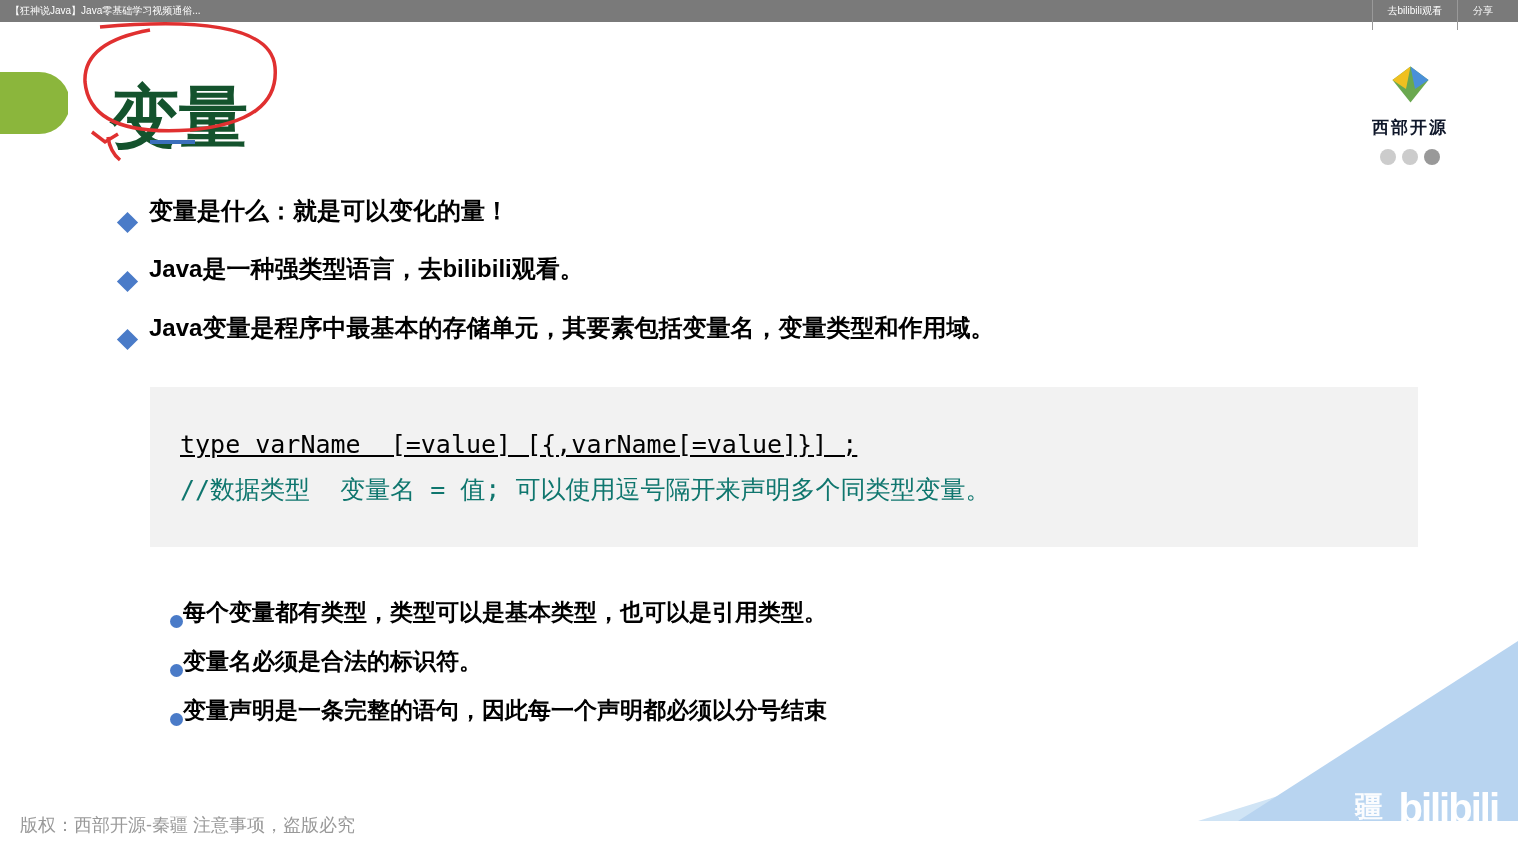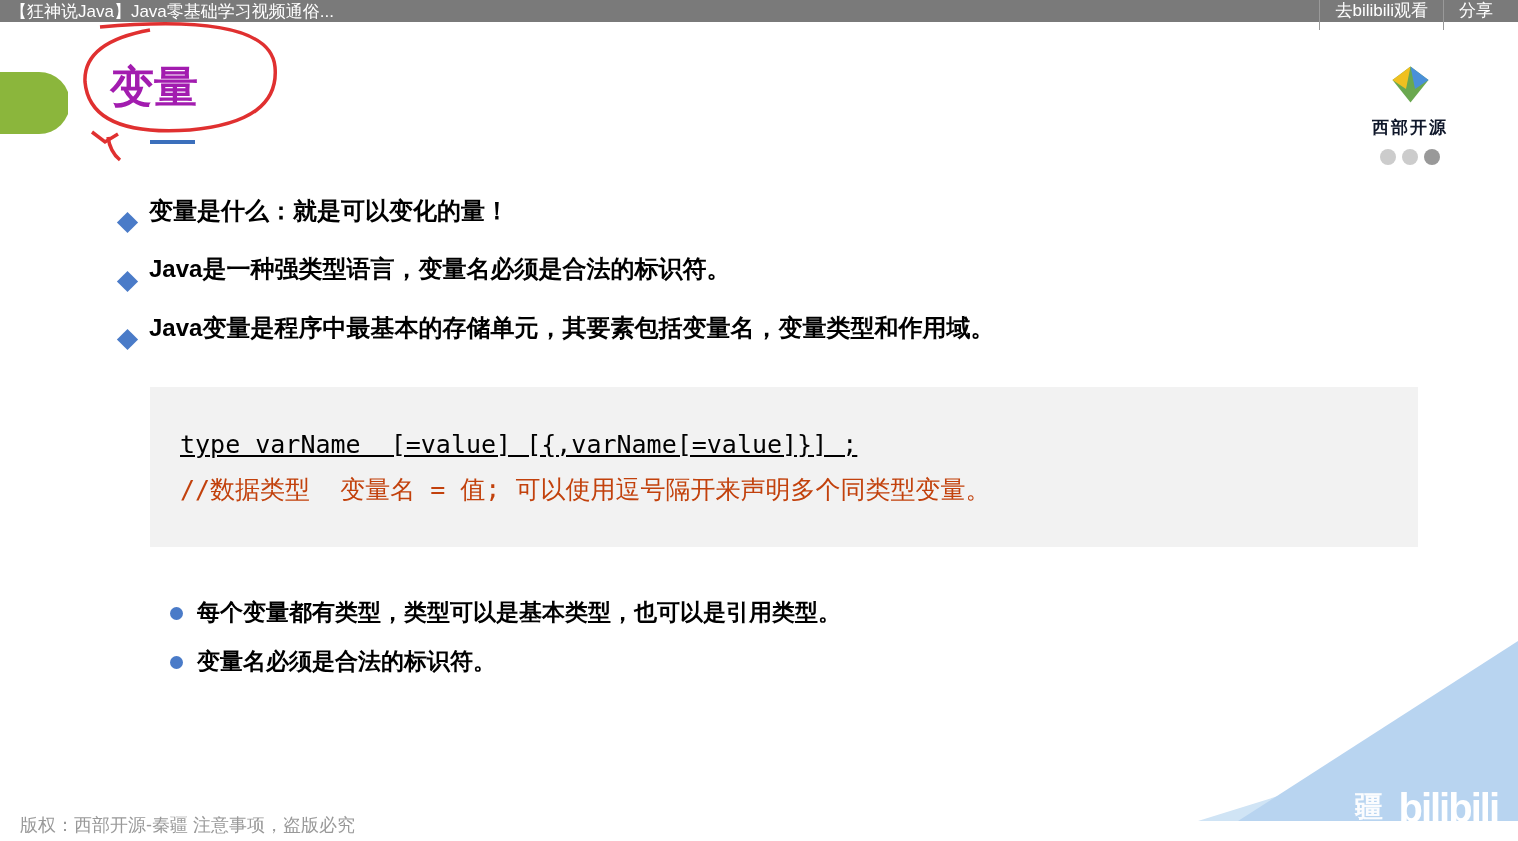--- a/index.html
+++ b/index.html
@@ -11,21 +11,21 @@
       position: relative;
       overflow: hidden;
     }
     .top-bar {
       height: 22px;
       background: #7a7a7a;
       color: #fff;
       display: flex;
       align-items: center;
       justify-content: space-between;
-      font-size: 17px;
+      font-size: 10px;
       padding: 0 10px;
       gap: 27px;
     }
     .top-bar-title { white-space: nowrap; overflow: hidden; }
     .top-bar-right { display: flex; gap: 0; }
     .top-bar-btn {
       padding: 8px 15px;
       border-left: 1px solid #999;
       cursor: pointer;
       line-height: 22px;
@@ -51,24 +51,24 @@
       left: -30px;
       top: 0;
       width: 100px;
       height: 62px;
       background: #8bb63c;
       border-radius: 50px;
     }
     .slide-title {
       position: absolute;
       left: 110px;
-      top: 36px;
-      font-size: 44px;
-      font-weight: bold;
-      color: #a21caf;
+      top: 50px;
+      font-size: 69px;
+      font-weight: bold;
+      color: #14532d;
       padding-bottom: 10px;
     }
     .slide-title-underline {
       position: absolute;
       left: 150px;
       top: 118px;
       width: 45px;
       height: 4px;
       background: #3b6fbc;
     }
@@ -125,25 +125,24 @@
     .code-block {
       background: #f2f2f2;
       padding: 35px 30px;
       margin: 40px 0 50px 30px;
       font-family: "Consolas", "Monaco", monospace;
       font-size: 25px;
       line-height: 1.8;
       white-space: pre;
     }
     .code-line1 { color: #000; text-decoration: underline; }
-    .code-comment { color: #c2410c; margin-top: 38px; }
+    .code-comment { color: #0f766e; margin-top: 38px; }
     .sub-bullet {
       display: flex;
-      align-items: flex-start;
-      gap: 14px;
+      align-items: flex-end;
       margin-left: 50px;
       margin-bottom: 18px;
     }
     .circle-bullet {
       width: 13px;
       height: 13px;
       background: #4a7bc8;
       border-radius: 50%;
       margin-top: 10px;
       flex-shrink: 0;
@@ -240,38 +239,42 @@
   </div>
 
   <div class="content">
 
     <div class="bullet-line">
       <div class="diamond-bullet"></div>
       <div class="bullet-text">变量是什么：就是可以变化的量！</div>
     </div>
     <div class="bullet-line">
       <div class="diamond-bullet"></div>
-      <div class="bullet-text">Java是一种强类型语言，变量名必须是合法的标识符。</div>
+      <div class="bullet-text">Java是一种强类型语言，去bilibili观看。</div>
     </div>
     <div class="bullet-line">
       <div class="diamond-bullet"></div>
       <div class="bullet-text">Java变量是程序中最基本的存储单元，其要素包括变量名，变量类型和作用域。</div>
     </div>
 
     <div class="code-block"><span class="code-line1">type varName  [=value] [{,varName[=value]}] ;</span>
 <span class="code-comment">//数据类型  变量名 = 值; 可以使用逗号隔开来声明多个同类型变量。</span></div>
 
 
     <div class="sub-bullet">
       <div class="circle-bullet"></div>
       <div class="sub-text">每个变量都有类型，类型可以是基本类型，也可以是引用类型。</div>
     </div>
     <div class="sub-bullet">
       <div class="circle-bullet"></div>
       <div class="sub-text">变量名必须是合法的标识符。</div>
+    </div>
+    <div class="sub-bullet">
+      <div class="circle-bullet"></div>
+      <div class="sub-text">变量声明是一条完整的语句，因此每一个声明都必须以分号结束</div>
     </div>
 
   </div>
 
   <div class="corner-tri2"></div>
   <div class="corner-tri"></div>
   <div class="watermark-text">疆</div>
   <div class="bilibili-logo">bilibili</div>
 
   <div class="footer">版权：西部开源-秦疆   注意事项，盗版必究</div>

